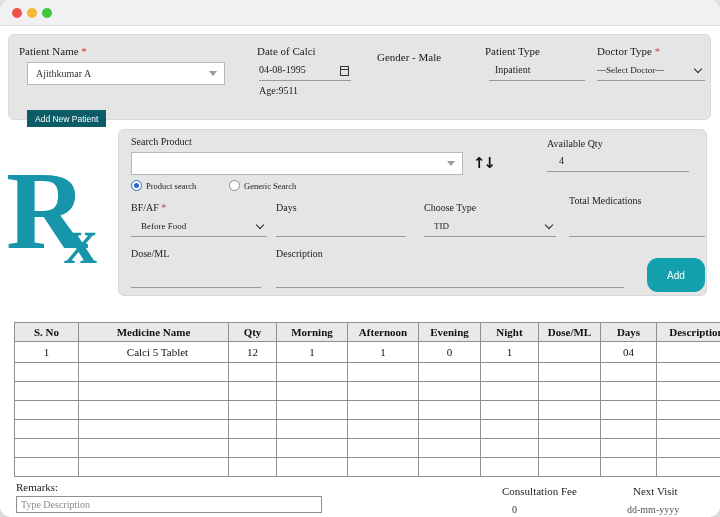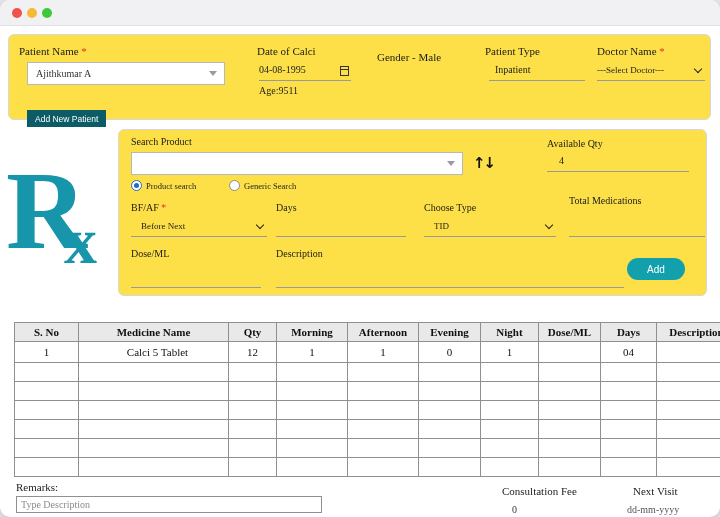--- a/index.html
+++ b/index.html
@@ -5,36 +5,36 @@
   * { margin:0; padding:0; box-sizing:border-box; }
   html,body { width:720px; height:517px; background:#e7e7ec; font-family:"Liberation Serif", serif; }
   .stage { position:relative; width:720px; height:517px; background:#e7e7ec; overflow:hidden; }
   .window { position:absolute; left:0; top:0; width:720px; height:517px; background:#fff; border-radius:10px; box-shadow:0 2px 10px rgba(0,0,0,.18); overflow:hidden; }
   .titlebar { position:absolute; left:0; top:0; width:720px; height:26px; background:#f1f1f3; border-bottom:1px solid #e3e3e7; }
   .dot { position:absolute; top:8px; width:10px; height:10px; border-radius:50%; }
   .dot.red { left:12px; background:#f0524c; }
   .dot.yellow { left:27px; background:#f5b935; }
   .dot.green { left:42px; background:#3ec93c; }
 
-  .panel { position:absolute; border:1px solid #d8d8dc; border-radius:6px; background:#fde047; }
+  .panel { position:absolute; border:1px solid #d8d8dc; border-radius:6px; background:#e5e5e5; }
   .patient-panel { left:8px; top:34px; width:703px; height:86px; }
   .rx-form { left:118px; top:129px; width:589px; height:167px; }
 
   .lbl { position:absolute; font-size:11px; color:#1b1b1b; white-space:nowrap; }
   .req { color:#e03131; }
   .small { font-size:10px; }
 
   .boxed-select { position:absolute; height:23px; border:1px solid #b8b8bc; background:#fff; font-size:10px; color:#333; line-height:21px; padding-left:8px; cursor:pointer; }
   .caret { position:absolute; right:7px; top:8px; width:0; height:0; border-left:4px solid transparent; border-right:4px solid transparent; border-top:5px solid #9a9aa0; }
 
   .u-input { position:absolute; height:20px; border-bottom:1px solid #9a9a9e; font-size:10px; color:#222; line-height:18px; }
   .chev { position:absolute; right:4px; top:5px; width:6px; height:6px; border-right:1.5px solid #222; border-bottom:1.5px solid #222; transform:rotate(45deg); }
 
   .btn-dark { position:absolute; background:#0b5c66; color:#fff; font-family:"Liberation Sans", sans-serif; font-size:8.5px; border:none; height:17px; padding:0 8px; cursor:pointer; }
-  .btn-add { position:absolute; background:#12a0ac; color:#fff; font-family:"Liberation Sans", sans-serif; font-size:10px; border:none; height:22px; width:58px; border-radius:11px; cursor:pointer; }
+  .btn-add { position:absolute; background:#12a0ac; color:#fff; font-family:"Liberation Sans", sans-serif; font-size:10px; border:none; height:34px; width:58px; border-radius:11px; cursor:pointer;margin-left:20px; }
 
   .cal { position:absolute; right:2px; top:5px; width:9px; height:10px; border:1px solid #333; }
   .cal::before { content:""; position:absolute; left:0; right:0; top:2px; border-top:1px solid #333; }
 
   .sort-arrows { position:absolute; font-size:15px; font-weight:bold; color:#111; letter-spacing:-2px; cursor:pointer; font-family:"DejaVu Sans", sans-serif; }
 
   .radio-row { position:absolute; display:flex; align-items:center; gap:4px; font-size:8.5px; color:#222; cursor:pointer; }
   .radio { width:11px; height:11px; border:1px solid #8a8a8e; border-radius:50%; background:#fff; position:relative; flex:0 0 auto; }
   .radio.checked { border-color:#2867c8; }
   .radio.checked::after { content:""; position:absolute; left:2px; top:2px; width:5px; height:5px; border-radius:50%; background:#2867c8; }
@@ -85,21 +85,21 @@
       <div class="lbl small" style="left:250px; top:50px;">Age:9511</div>
 
       <div class="lbl" style="left:368px; top:16px;">Gender - Male</div>
 
       <div class="lbl" style="left:476px; top:10px;">Patient Type</div>
       <div class="u-input" style="left:480px; top:26px; width:96px; padding-left:6px;">
         <span>Inpatient</span>
       </div>
 
       <div class="lbl" style="left:588px; top:10px;">
-        <span>Doctor Name</span>
+        <span>Doctor Type</span>
         <span class="req">*</span>
       </div>
       <div class="u-input" style="left:588px; top:26px; width:108px; font-size:9px;">
         <span>---Select Doctor---</span>
         <span class="chev"></span>
       </div>
     </div>
 
     <div class="rx-logo">
       <span class="big-r">R</span>
@@ -125,21 +125,21 @@
       <div class="radio-row" style="left:110px; top:50px;">
         <span class="radio"></span>
         <span>Generic Search</span>
       </div>
 
       <div class="lbl small" style="left:12px; top:72px;">
         <span>BF/AF</span>
         <span class="req">*</span>
       </div>
       <div class="u-input" style="left:12px; top:87px; width:136px; font-size:9px; padding-left:10px;">
-        <span>Before Next</span>
+        <span>Before Food</span>
         <span class="chev"></span>
       </div>
 
       <div class="lbl small" style="left:157px; top:72px;">Days</div>
       <div class="u-input" style="left:157px; top:87px; width:130px;"></div>
 
       <div class="lbl small" style="left:305px; top:72px;">Choose Type</div>
       <div class="u-input" style="left:305px; top:87px; width:132px; font-size:9px; padding-left:10px;">
         <span>TID</span>
         <span class="chev"></span>

